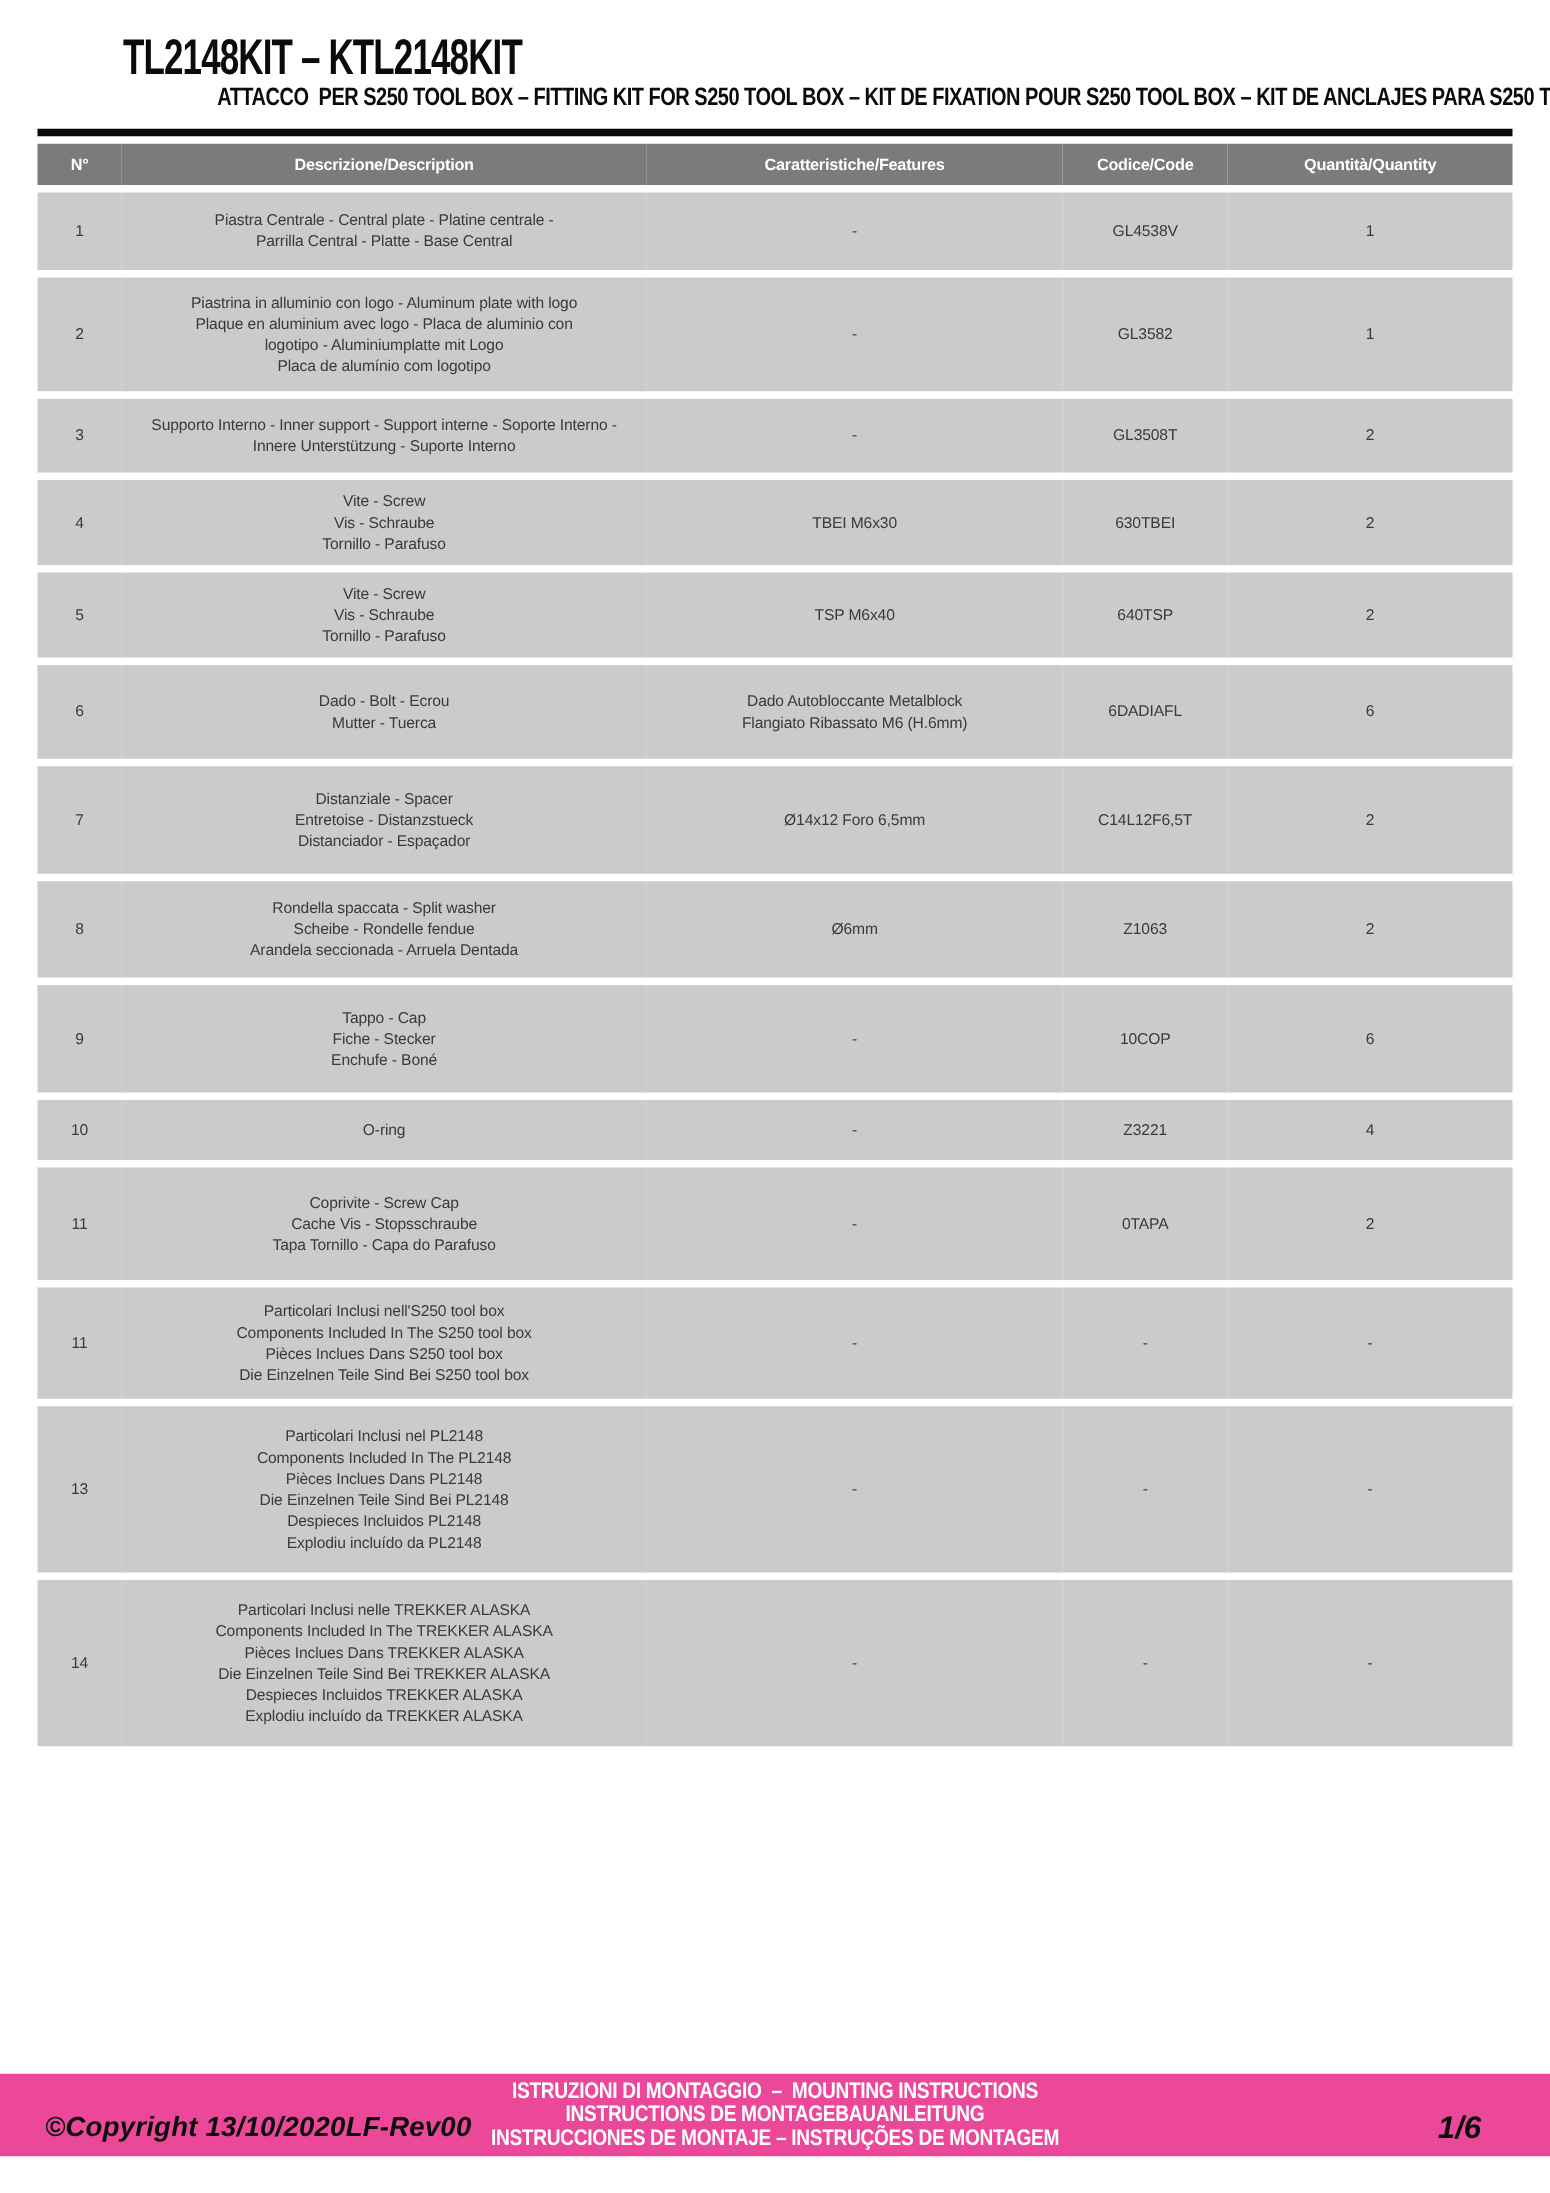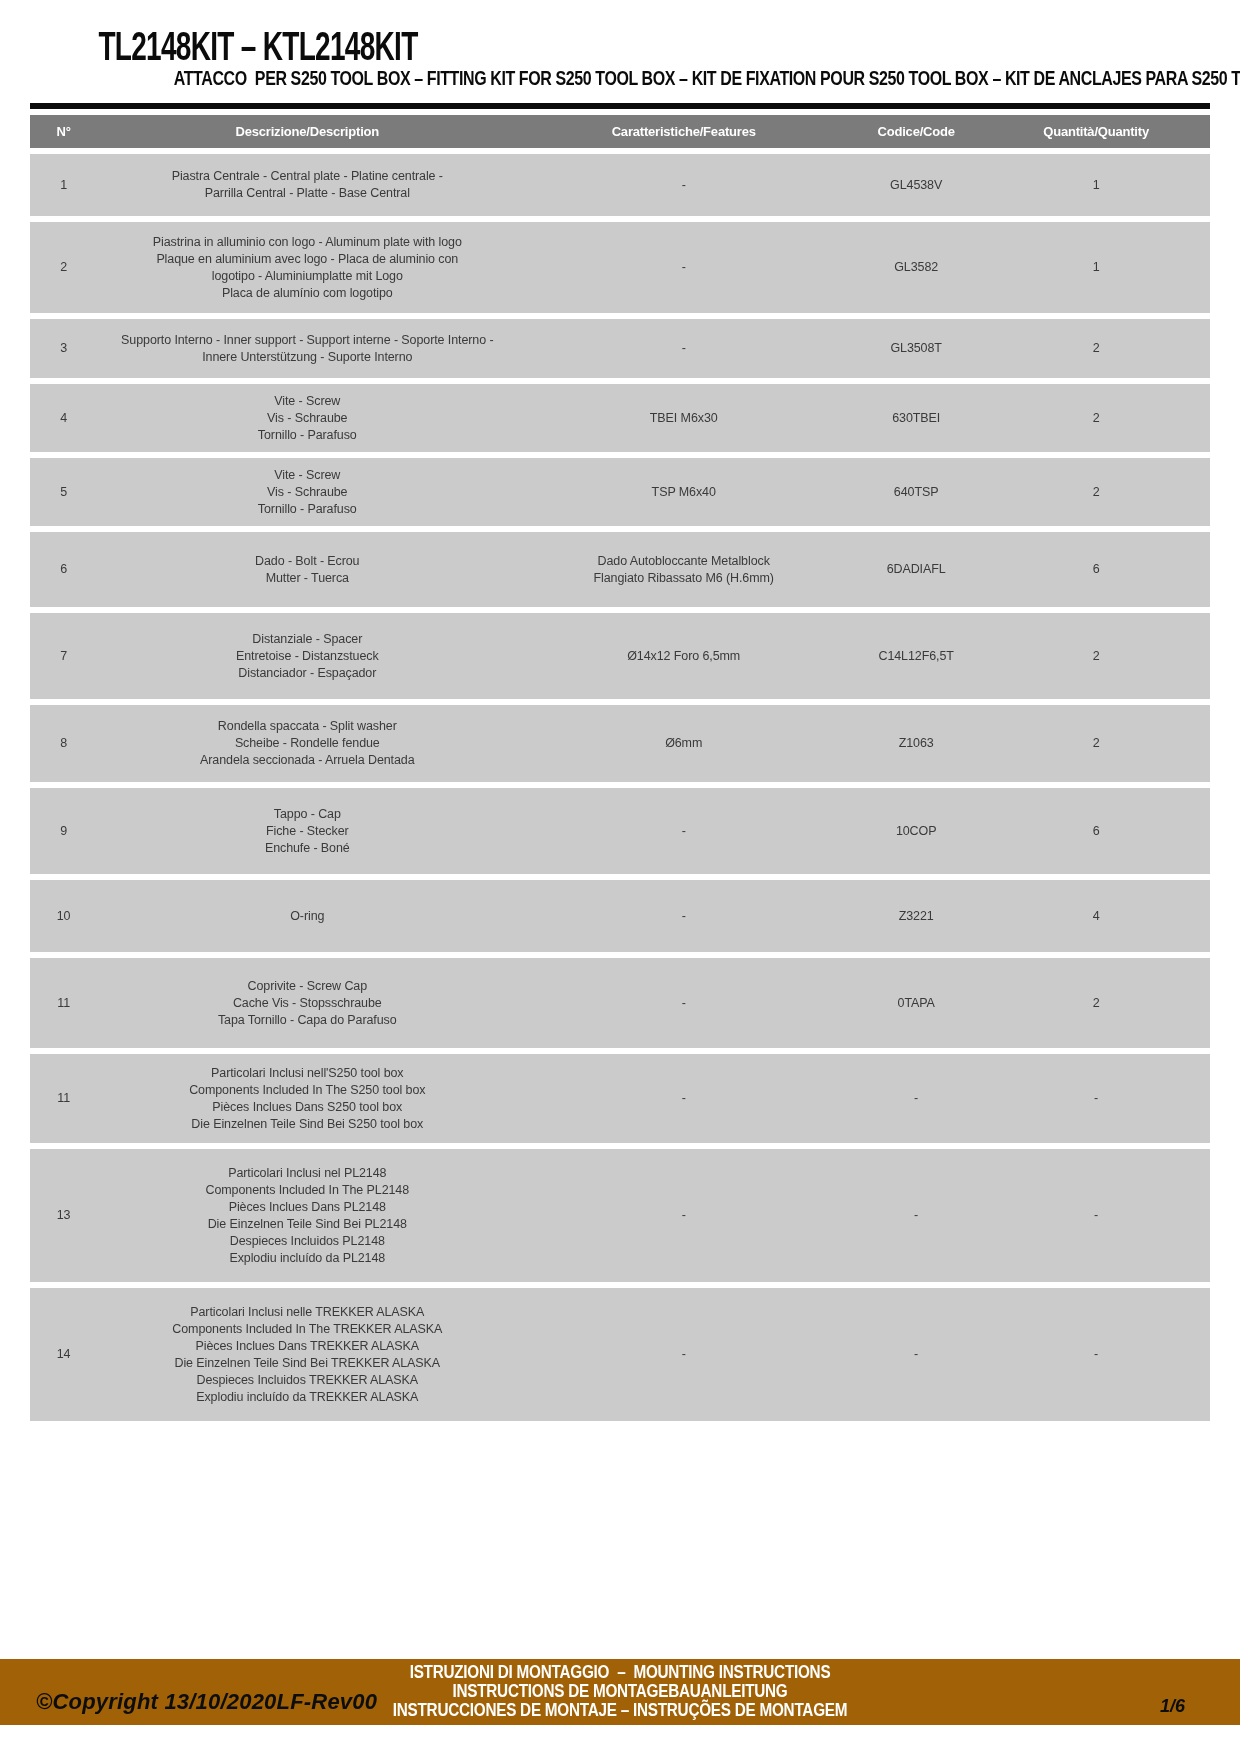--- a/index.html
+++ b/index.html
@@ -28,34 +28,34 @@
   }
   table.parts td {
     background:#cbcbcb; color:#3a3a3a; font-size:12.5px; line-height:17px;
     letter-spacing:-0.1px; text-align:center; vertical-align:middle; padding:0 4px;
   }
   td.c-desc, td.c-feat { white-space:pre-line; }
   td.c-no { font-size:13.5px; }
 
   
   .footer-bar {
-    position:absolute; left:0; top:1659px; width:1240px; height:66px; background:#a16207;
+    position:absolute; left:0; top:1659px; width:1240px; height:66px; background:#ec4899;
   }
   .footer-center { position:absolute; left:0; right:0; top:4px; text-align:center; }
   .footer-instr-line {
     color:#ffffff; font-weight:700; font-size:18px; line-height:19px;
     letter-spacing:-0.3px; transform:scaleX(0.85); transform-origin:50% 50%; white-space:pre;
   }
   .copyright {
     position:absolute; left:36px; bottom:10px; font-style:italic; font-weight:700;
     font-size:22px; color:#0d0d0d; letter-spacing:0.2px;
   }
   .page-number {
     position:absolute; right:55px; bottom:8px; font-style:italic; font-weight:700;
-    font-size:18px; color:#0d0d0d;
+    font-size:25px; color:#0d0d0d;
   }
 </style>
 </head>
 <body>
 
 <div class="content">
 
   <div class="doc-header">
     <div class="title-line"><span class="squeeze">TL2148KIT – KTL2148KIT</span></div>
     <div class="subtitle-line"><span class="squeeze-sub">ATTACCO  PER S250 TOOL BOX – FITTING KIT FOR S250 TOOL BOX – KIT DE FIXATION POUR S250 TOOL BOX – KIT DE ANCLAJES PARA S250 TOOL BOX –</span></div>
@@ -153,21 +153,21 @@
       </tr>
       <tr style="height:86px">
         <td class="c-no">9</td>
         <td class="c-desc">Tappo - Cap
 Fiche - Stecker
 Enchufe - Boné</td>
         <td class="c-feat">-</td>
         <td class="c-code">10COP</td>
         <td class="c-qty">6</td>
       </tr>
-      <tr style="height:72px">
+      <tr style="height:48px">
         <td class="c-no">10</td>
         <td class="c-desc">O-ring</td>
         <td class="c-feat">-</td>
         <td class="c-code">Z3221</td>
         <td class="c-qty">4</td>
       </tr>
       <tr style="height:90px">
         <td class="c-no">11</td>
         <td class="c-desc">Coprivite - Screw Cap
 Cache Vis - Stopsschraube

